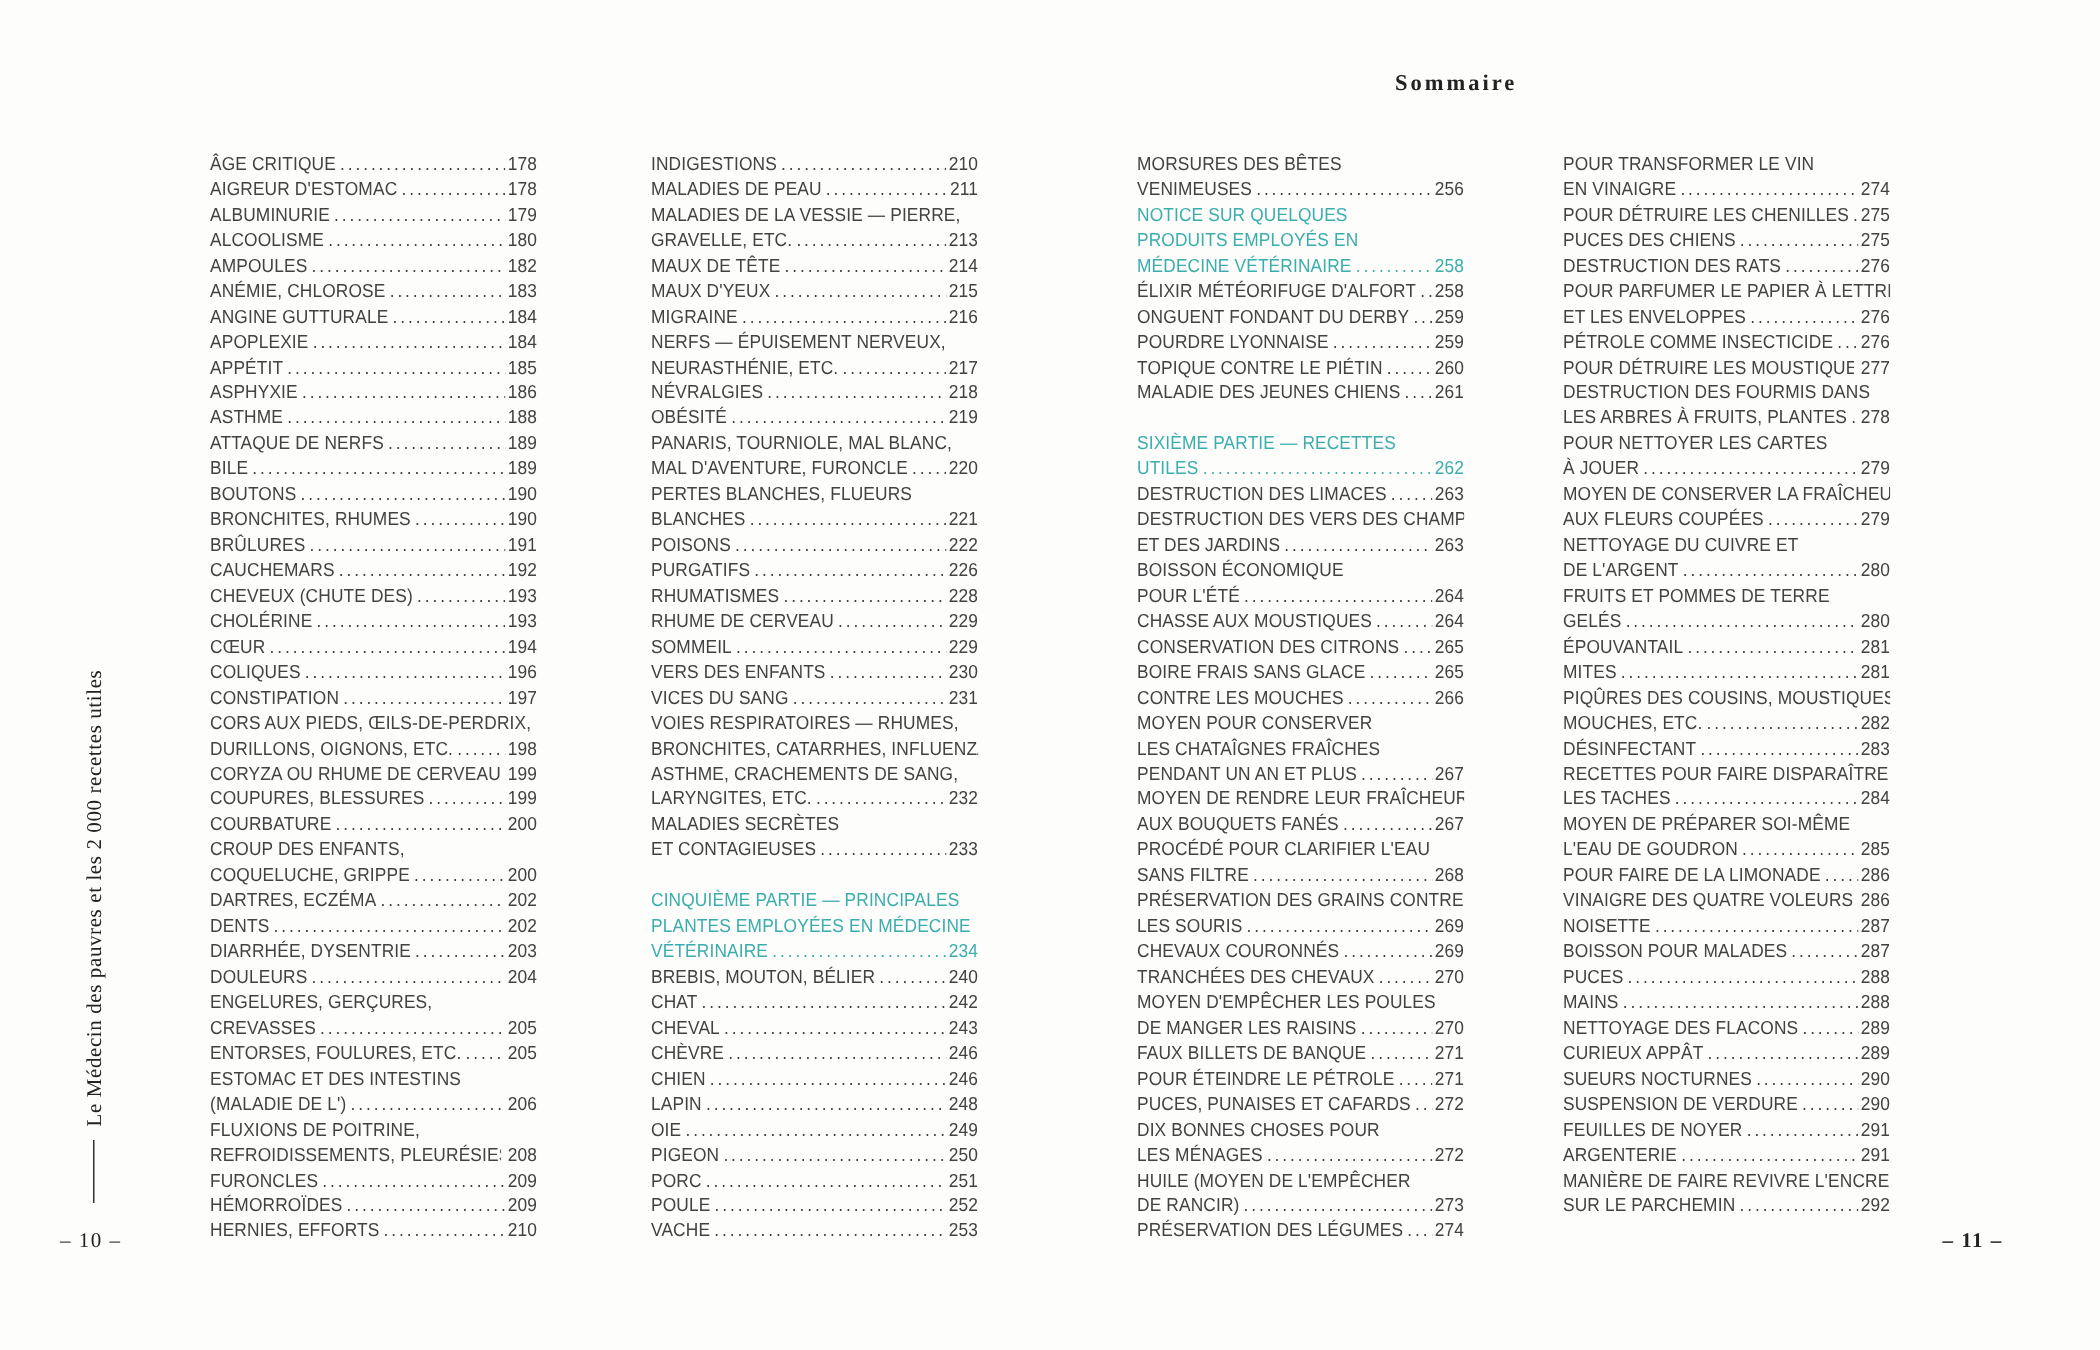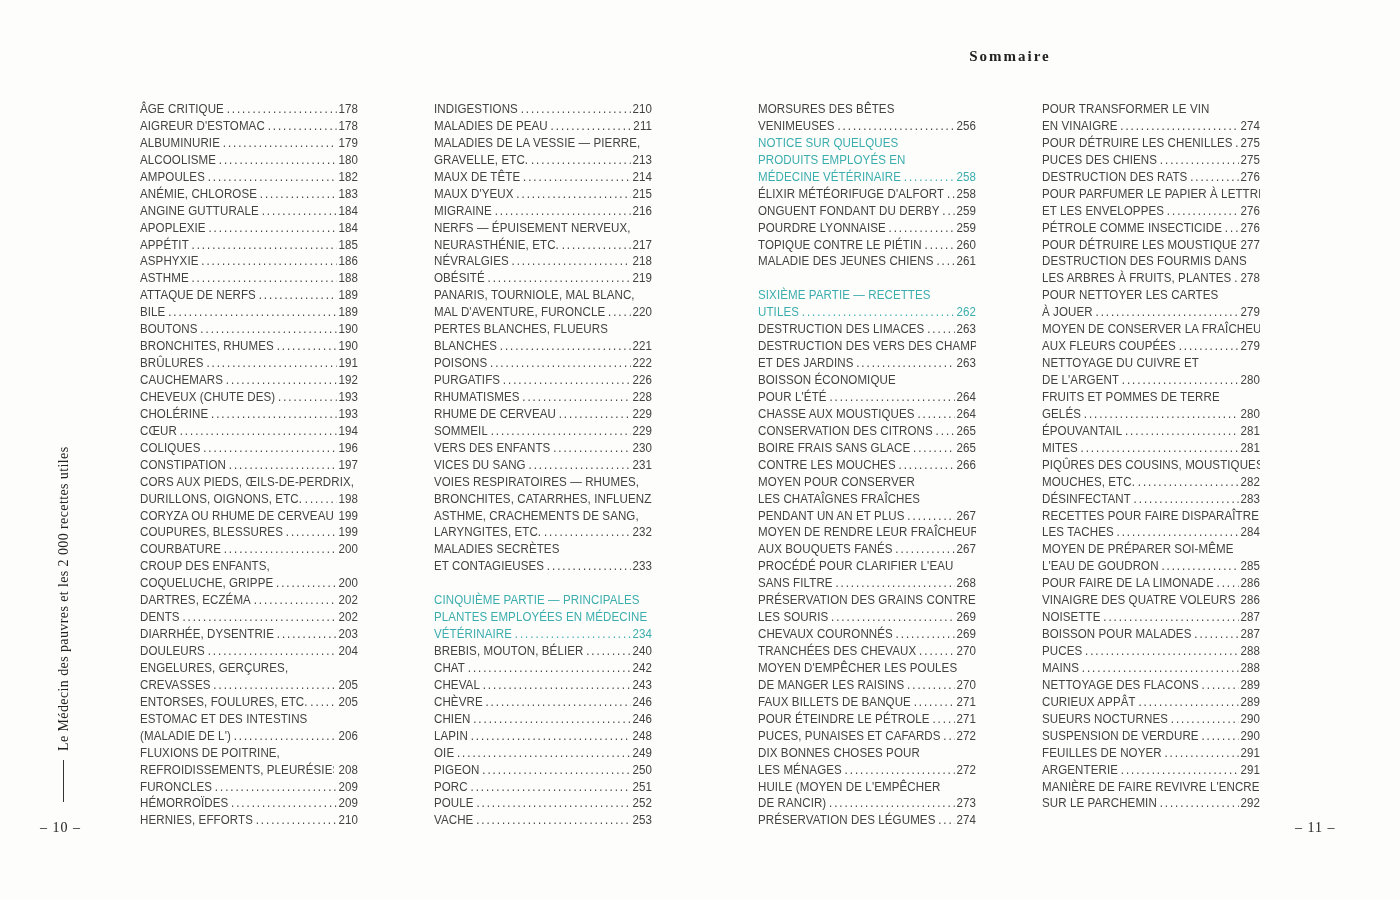--- a/index.html
+++ b/index.html
@@ -9,28 +9,27 @@
     background: #fdfdfc;
     font-family: "Liberation Sans", sans-serif;
     overflow: hidden;
     --accent: #3badad;
     --body-text: #424242;
     --serif-text: #222222;
   }
   .serif { font-family: "Liberation Serif", serif; color: var(--serif-text); }
 
   .page-header {
-    position: absolute; top: 48px; left: 910px; width: 200px;
-    text-align: center;
+    position: absolute; top: 48px; left: 930px; width: 200px;
     font-size: 15px; letter-spacing: 2px; font-weight: bold;
   }
 
   .folio { position: absolute; font-size: 14px; letter-spacing: 1px; }
   .folio.left  { top: 820px; left: 40px; text-align: center; }
-  .folio.right { top: 820px; left: 1295px; }
+  .folio.right { top: 820px; left: 1295px; font-weight: bold; }
 
   .spine {
     position: absolute; left: 56px; top: 802px;
     transform: rotate(-90deg); transform-origin: 0 0;
     white-space: nowrap;
     font-size: 14px; letter-spacing: 0.4px;
   }
   .spine-dash {
     display: inline-block; width: 42px; height: 1px;
     background: #333; vertical-align: 4px; margin-right: 9px;

